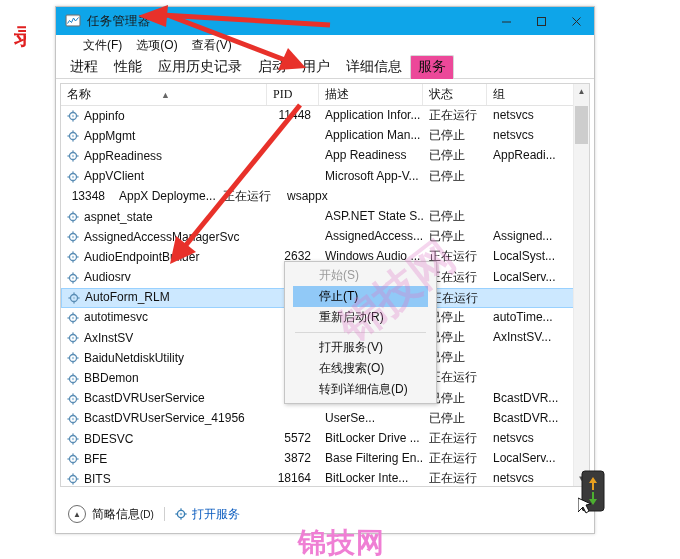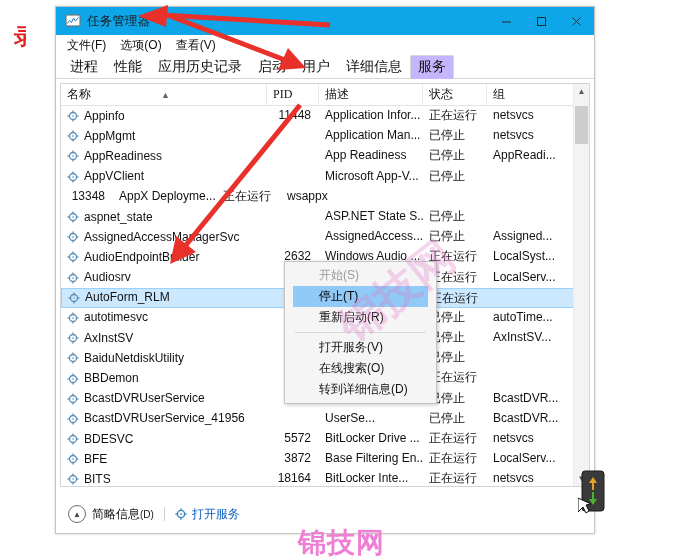--- a/index.html
+++ b/index.html
@@ -77,21 +77,21 @@
     color: #333;
     font-size: 11px;
   }
   .win-btn svg { display:block; }
 
   
   .menubar {
     height: 21px;
     display: flex;
     align-items: center;
-    padding-left: 4px;
+    padding-left: 20px;
     background: #ffffff;
     font-size: 12px;
     color: #111;
   }
   .menu-item {
     padding: 1px 7px;
     white-space: nowrap;
   }
 
   
@@ -109,21 +109,21 @@
     color: #111;
     padding: 2px 7px 3px 7px;
     border: 1px solid transparent;
     border-bottom: none;
     white-space: nowrap;
     position: relative;
     top: 1px;
   }
   .tab.active {
     border-color: #d7d7d7;
-    background: #c4b5fd;
+    background: #ec4899;
     border-top-left-radius: 2px;
     border-top-right-radius: 2px;
     z-index: 3;
   }
 
   
   .list-wrap {
     position: relative;
     height: 404px;
     margin: 4px 4px 0 4px;

